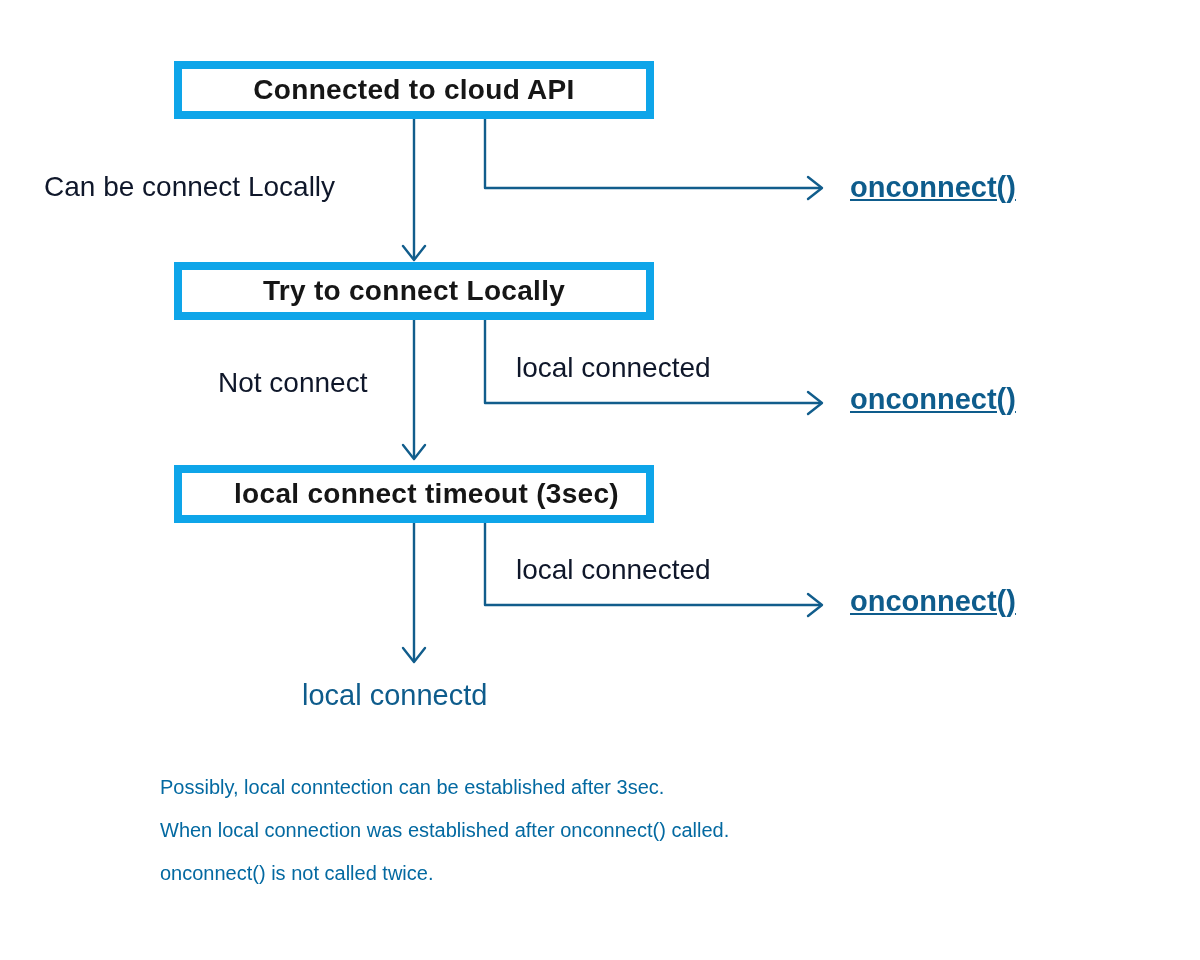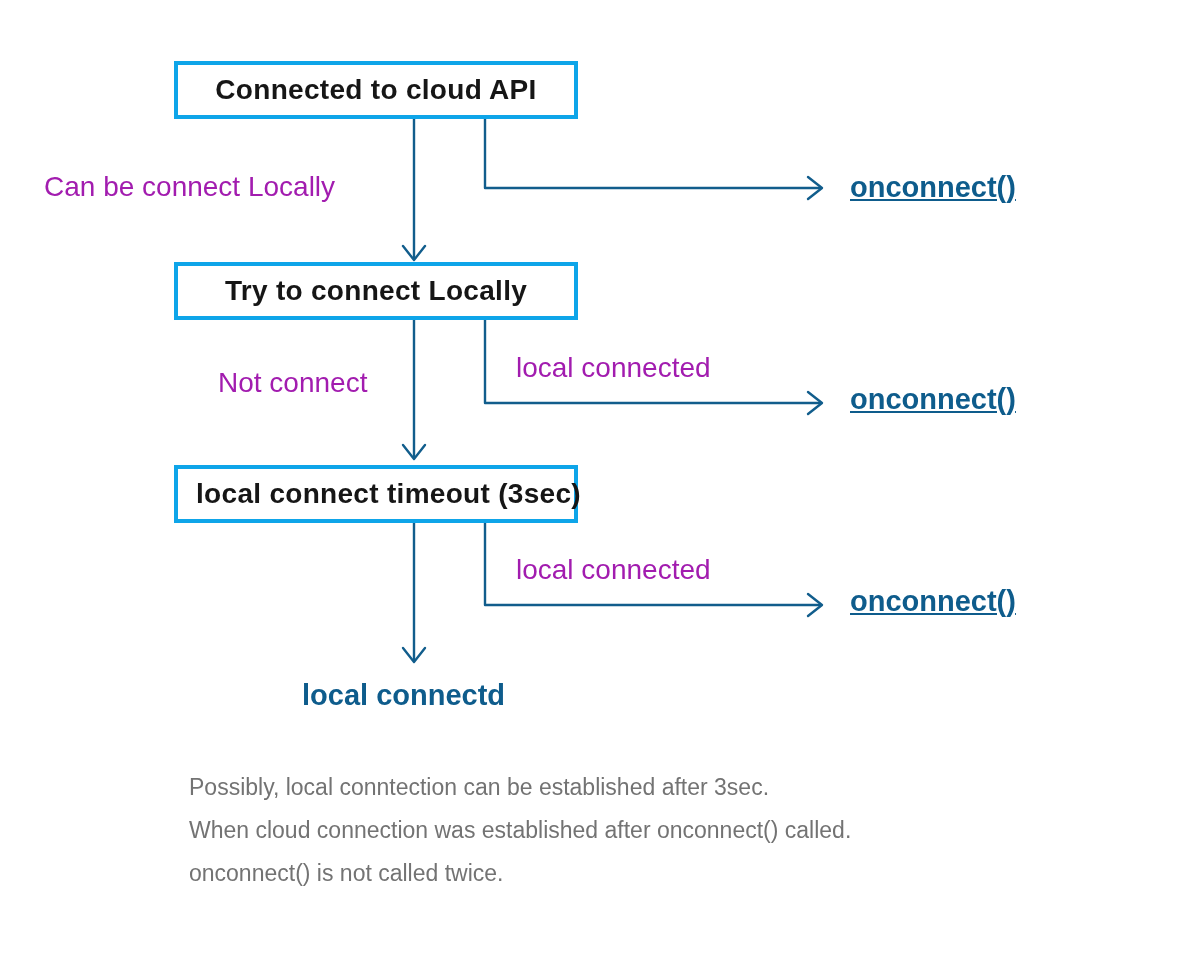--- a/index.html
+++ b/index.html
@@ -18,65 +18,65 @@
   .edges {
     position: absolute;
     left: 0;
     top: 0;
     width: 1200px;
     height: 960px;
   }
   .node {
     position: absolute;
     box-sizing: border-box;
-    width: 404px;
+    width: 480px;
     height: 58px;
     left: 174px;
-    border: 4px solid #0ea5e9;
+    border: 8px solid #0ea5e9;
     background: #ffffff;
     display: flex;
     align-items: center;
     justify-content: center;
     font-size: 28px;
     font-weight: bold;
     color: #161616;
     letter-spacing: 0.3px;
     white-space: nowrap;
   }
   .edge-label {
     position: absolute;
     font-size: 28px;
-    color: #a21caf;
+    color: #0f172a;
     white-space: nowrap;
     line-height: 32px;
   }
   .callback {
     position: absolute;
     font-size: 29px;
     font-weight: bold;
     color: #0e5c8c;
     white-space: nowrap;
     line-height: 33px;
     text-decoration: underline;
   }
   .terminal {
     position: absolute;
     font-size: 29px;
-    font-weight: bold;
+    font-weight: normal;
     color: #0e5c8c;
     white-space: nowrap;
     line-height: 33px;
   }
   .note {
     position: absolute;
-    left: 189px;
+    left: 160px;
     top: 766px;
-    font-size: 23px;
+    font-size: 20px;
     line-height: 43px;
-    color: #737373;
+    color: #0369a1;
     white-space: nowrap;
   }
 </style>
 </head>
 <body>
 
 <div class="canvas">
 
   <svg class="edges" viewBox="0 0 1200 960" fill="none" stroke="#115d8c" stroke-width="2.4" stroke-linecap="round" stroke-linejoin="round">
     <g>
@@ -128,17 +128,17 @@
   <div class="callback" style="left:850px; top:171px;">onconnect()</div>
 
   <div class="callback" style="left:850px; top:383px;">onconnect()</div>
 
   <div class="callback" style="left:850px; top:585px;">onconnect()</div>
 
   <div class="terminal" style="left:302px; top:679px;">local connectd</div>
 
   <div class="note">
     <div>Possibly, local conntection can be established after 3sec.</div>
-    <div>When cloud connection was established after onconnect() called.</div>
+    <div>When local connection was established after onconnect() called.</div>
     <div>onconnect() is not called twice.</div>
   </div>
 
 </div>
 
 </body></html>

